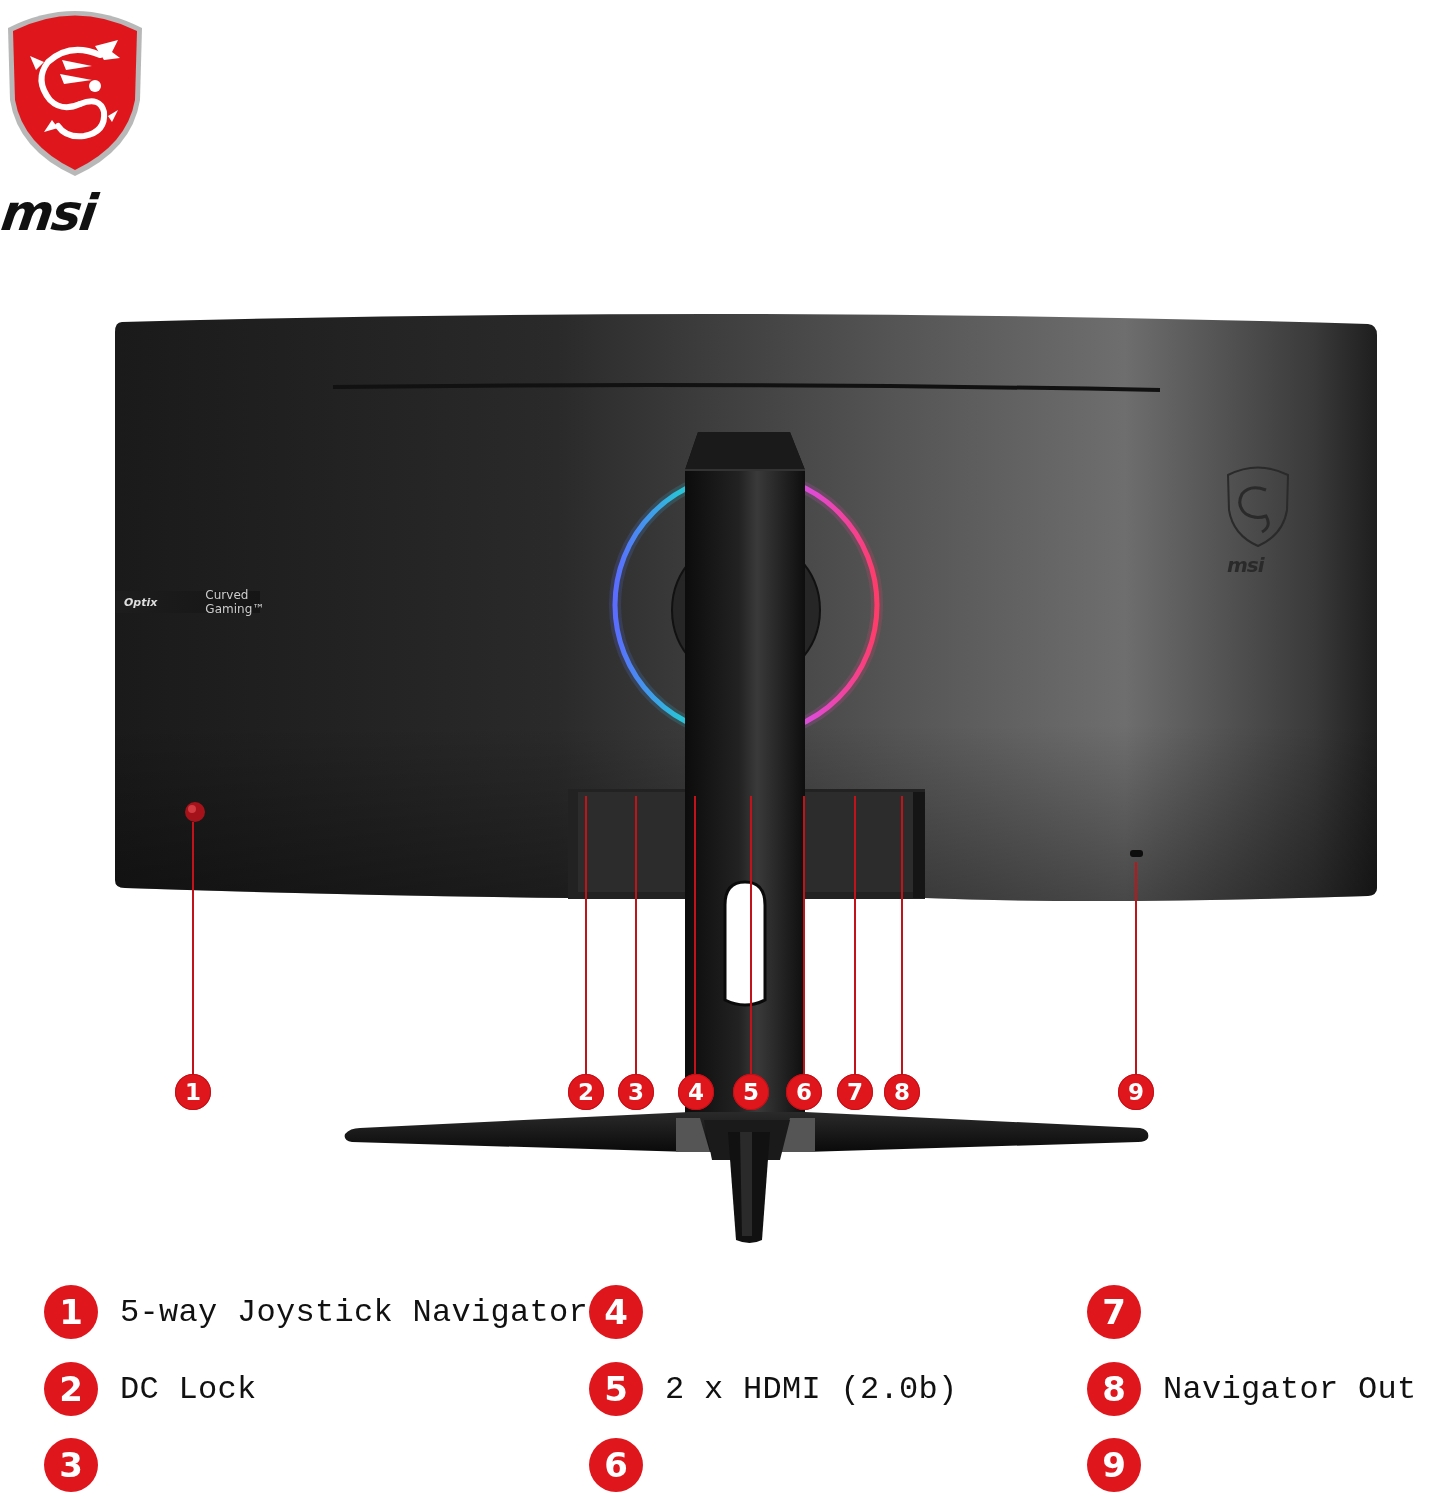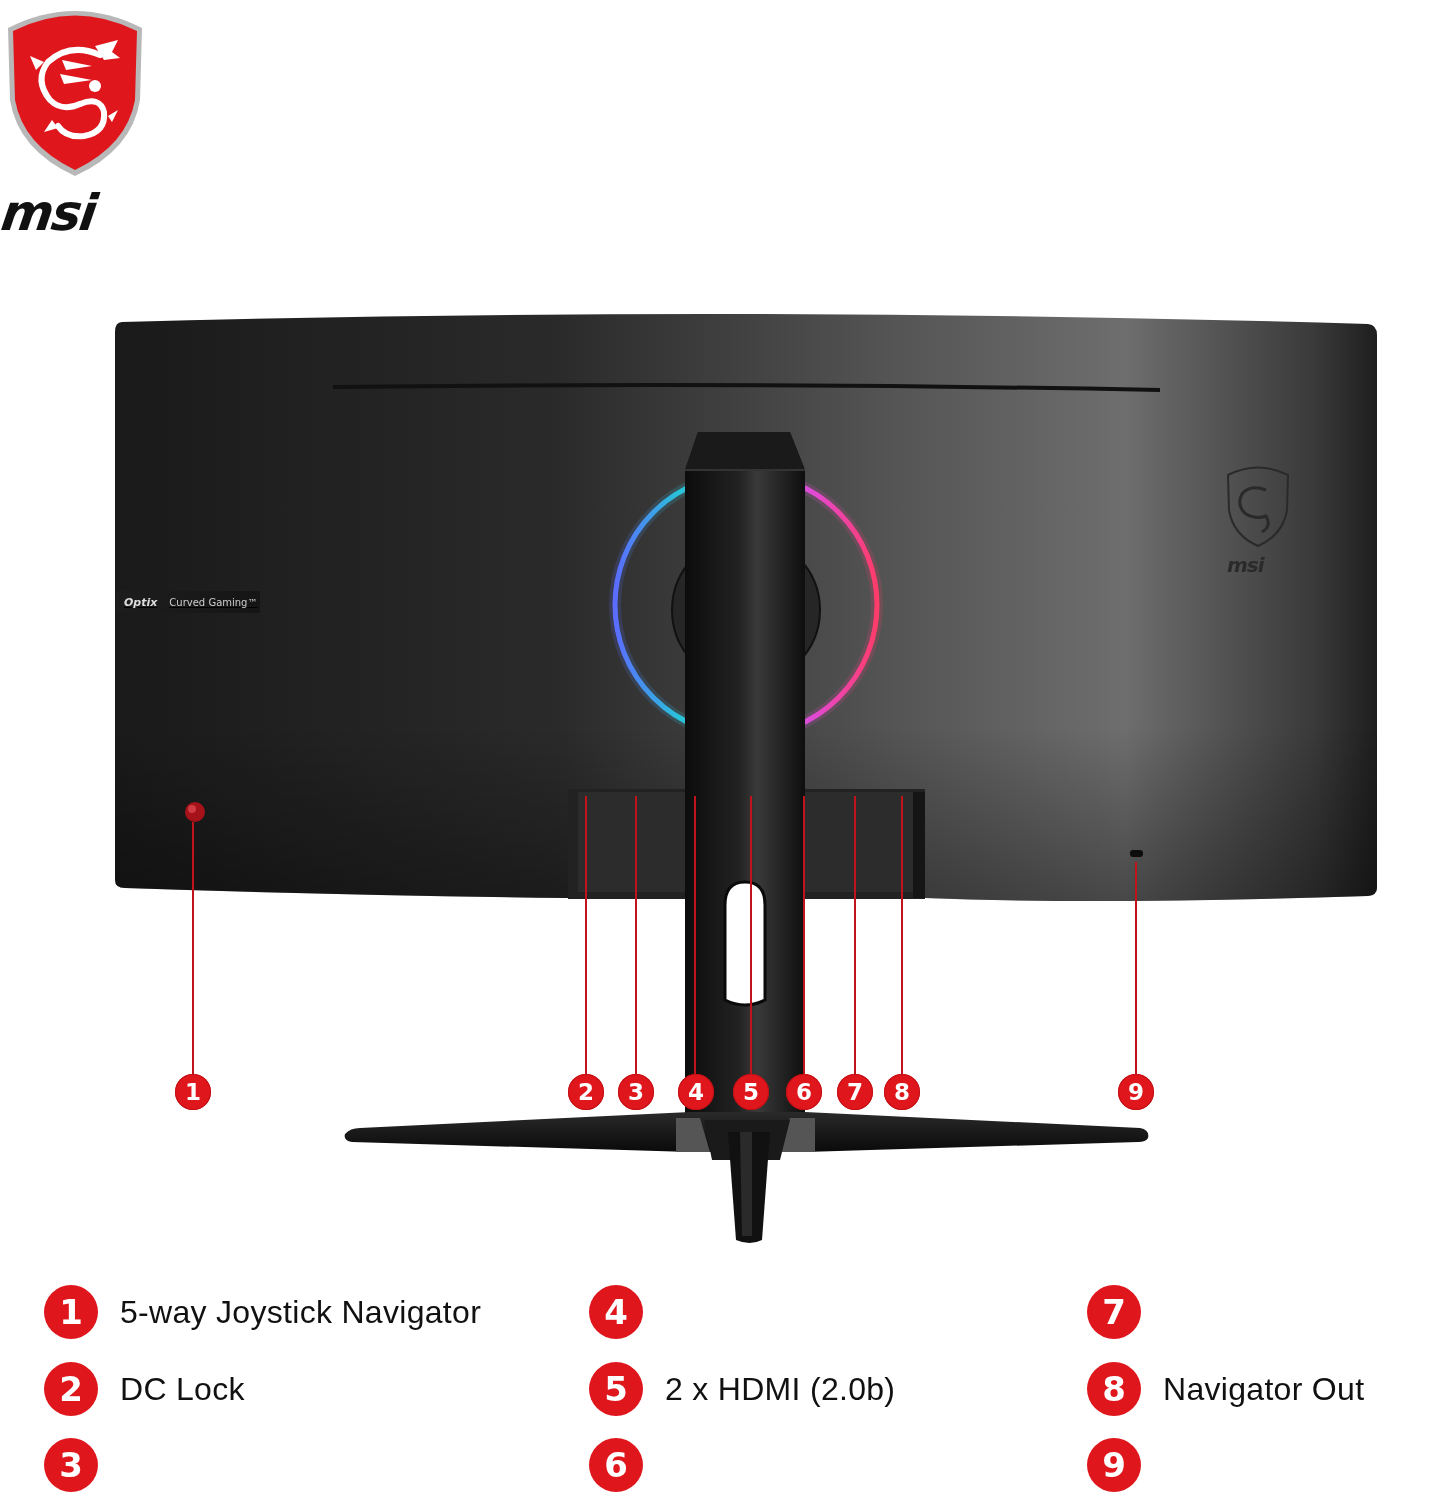--- a/index.html
+++ b/index.html
@@ -10,31 +10,31 @@
     .brand-logo { left: 0; top: 0; width: 150px; height: 240px; }
     .brand-word { left: 2px; top: 188px; font-family: "DejaVu Sans", sans-serif; font-weight: bold; font-style: italic; font-size: 50px; letter-spacing: -2px; color: #111; line-height: 1; transform: skewX(-8deg); }
 
     
     .monitor-svg { left: 0; top: 0; width: 1445px; height: 1260px; }
 
     
     .callout-badge { width: 36px; height: 36px; border-radius: 50%; background: #e0161d; color: #fff; font-family: "DejaVu Sans", sans-serif; font-weight: bold; font-size: 23px; display: flex; align-items: center; justify-content: center; box-shadow: 0 0 0 1px #c40f15 inset; transform: translate(-50%, -50%); }
 
     
-    .optix-label { left: 116px; top: 591px; width: 144px; height: 22px; background: linear-gradient(90deg,#1d1d1d,#151515); display: flex; align-items: center; gap: 12px; padding-left: 8px; box-sizing: border-box; text-decoration: underline; }
+    .optix-label { left: 116px; top: 591px; width: 144px; height: 22px; background: linear-gradient(90deg,#1d1d1d,#151515); display: flex; align-items: center; gap: 12px; padding-left: 8px; box-sizing: border-box; }
     .optix-brand { font-family: "DejaVu Sans", sans-serif; font-style: italic; font-weight: bold; font-size: 11px; color: #ddd; }
-    .optix-sub { font-family: "DejaVu Sans", sans-serif; font-size: 10px; color: #ccc; }
+    .optix-sub { font-family: "DejaVu Sans", sans-serif; font-size: 12px; color: #ccc; margin-left: 36px; }
 
     .back-logo-word { left: 1227px; top: 553px; font-family: "DejaVu Sans", sans-serif; font-weight: bold; font-style: italic; font-size: 20px; color: #2a2a2a; letter-spacing: -1px; }
 
     
     .legend { left: 0; top: 1280px; width: 1445px; height: 216px; }
     .legend-item { position: absolute; display: flex; align-items: center; height: 56px; }
     .legend-badge { width: 54px; height: 54px; border-radius: 50%; background: #e0161d; color: #fff; font-family: "DejaVu Sans", sans-serif; font-weight: bold; font-size: 34px; display: flex; align-items: center; justify-content: center; flex: 0 0 auto; }
-    .legend-label { margin-left: 22px; font-family: Liberation Sans, sans-serif; font-size: 32px; color: #111; white-space: nowrap; letter-spacing: 0.3px; }
+    .legend-label { margin-left: 22px; font-family: Liberation Mono, monospace; font-size: 32px; color: #111; white-space: nowrap; letter-spacing: 0.3px; }
   </style>
 </head>
 <body>
 
 <svg class="abs brand-logo" viewBox="0 0 150 180" style="height:180px;">
   <path d="M8 28 Q75 -6 142 28 L140 100 Q132 150 75 176 Q18 150 10 100 Z" fill="#b8b8b8"></path>
   <path d="M13 31 Q75 0 137 31 L135 100 Q127 145 75 170 Q23 145 15 100 Z" fill="#e0161d"></path>
   <g fill="none" stroke="#fff" stroke-width="6" stroke-linecap="round">
     <path d="M100 55 Q70 42 48 62 Q34 80 50 100 Q62 112 80 104"></path>
     <path d="M80 104 Q100 96 104 112 Q106 132 84 136 Q66 138 58 126"></path>

